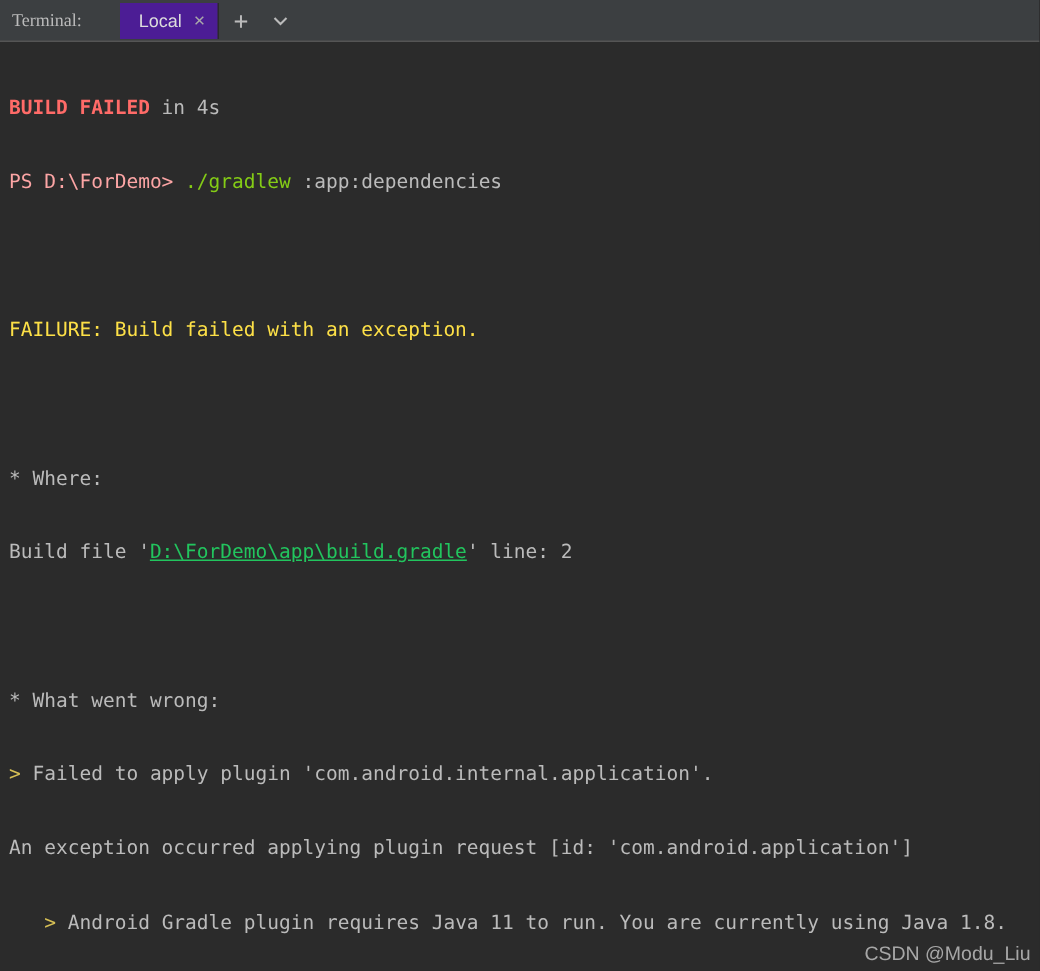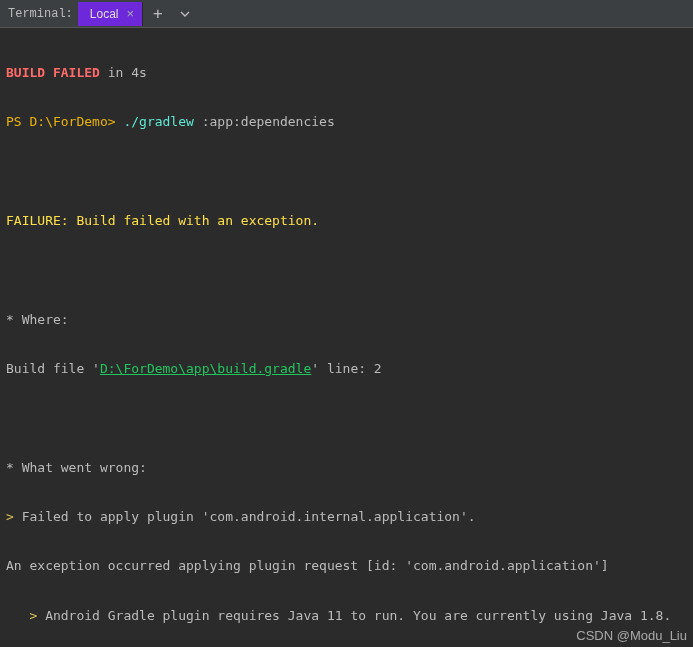--- a/index.html
+++ b/index.html
@@ -15,28 +15,28 @@
     }
     .tab-bar {
       display: flex;
       align-items: center;
       background: #3c3f41;
       border-bottom: 1px solid #555;
       height: 28px;
     }
     .panel-label {
       color: #bbb;
-      padding: 6px 5px 6px 8px;
+      padding: 6px 26px 6px 8px;
       font-size: 12px;
-      font-family: Liberation Mono, monospace;
+      font-family: Liberation Serif, serif;
     }
     .tab {
       display: flex;
       align-items: center;
-      background: #6d28d9;
+      background: #4c1d95;
       padding: 5px 8px 5px 12px;
       font-size: 12px;
       color: #ddd;
       border-right: 1px solid #2b2b2b;
       font-family: sans-serif;
     }
     .tab-close {
       margin-left: 8px;
       color: #aaa;
       cursor: pointer;
@@ -58,27 +58,27 @@
     .tab-dropdown svg { display: block; }
     .terminal {
       padding: 8px 6px;
       line-height: 1.9;
       white-space: pre;
       font-size: 13px;
     }
     .red { color: #fde047; }
     .red-bold { color: #ff6b68; font-weight: bold; }
     .yellow { color: #d6bf55; }
-    .green { color: #5eead4; }
+    .green { color: #84cc16; }
     .link {
       color: #22c55e;
       text-decoration: underline;
       cursor: pointer;
     }
-    .prompt { color: #eab308; }
+    .prompt { color: #fca5a5; }
     .watermark {
       position: absolute;
       right: 6px;
       bottom: 4px;
       color: #d0d0d0;
       font-size: 13px;
       font-family: sans-serif;
       opacity: 0.75;
       margin-left: 46px;
     }

